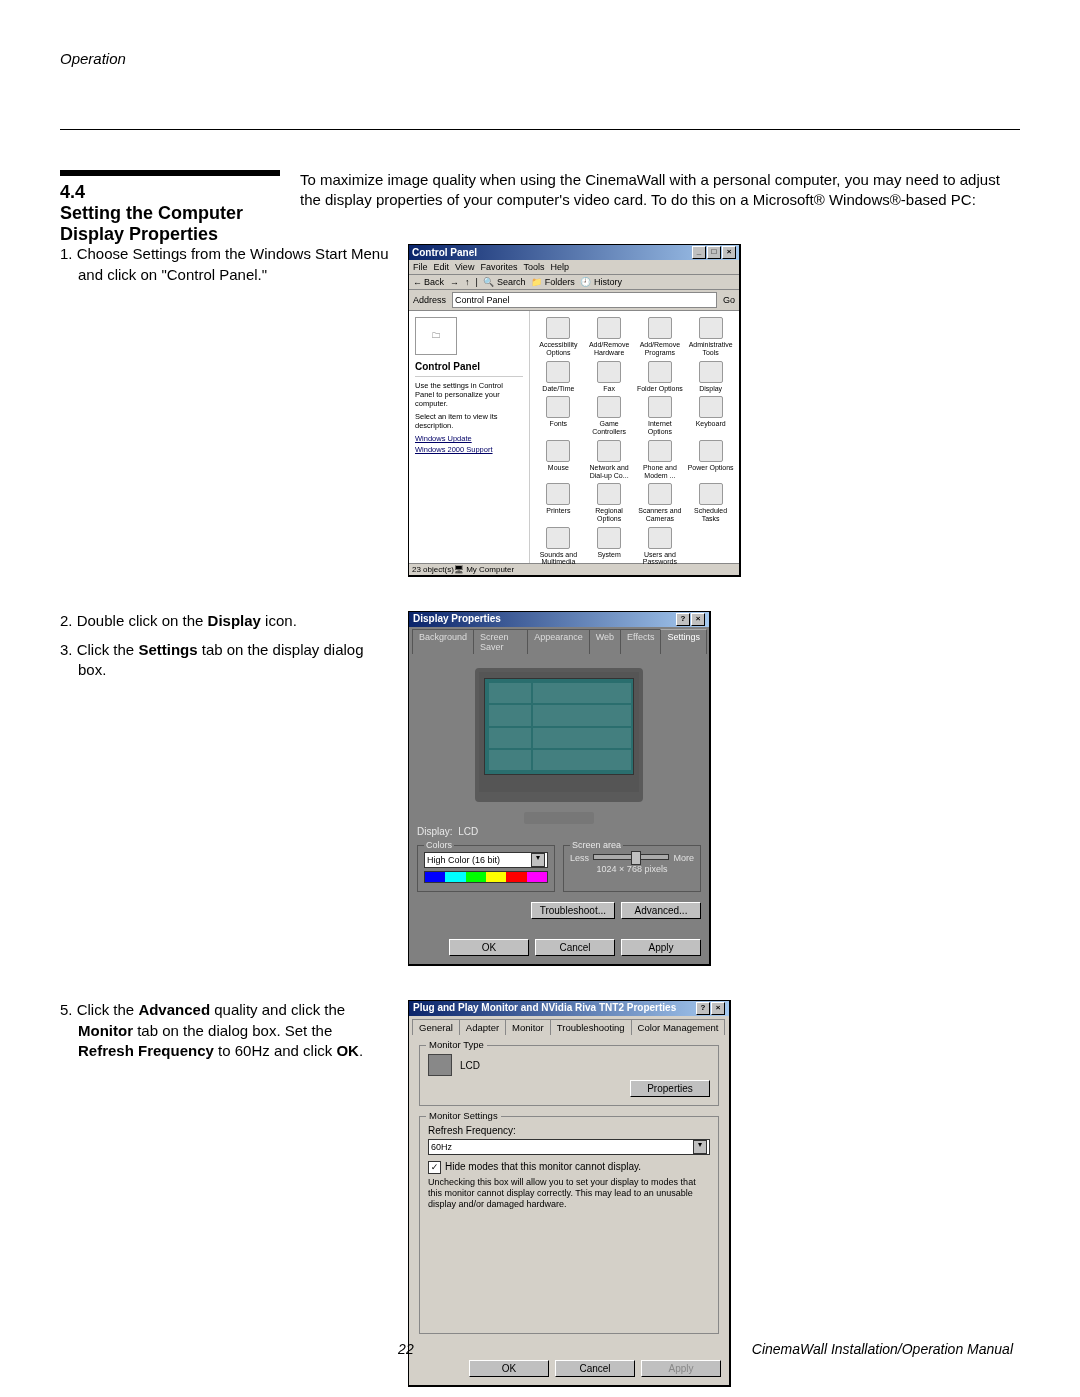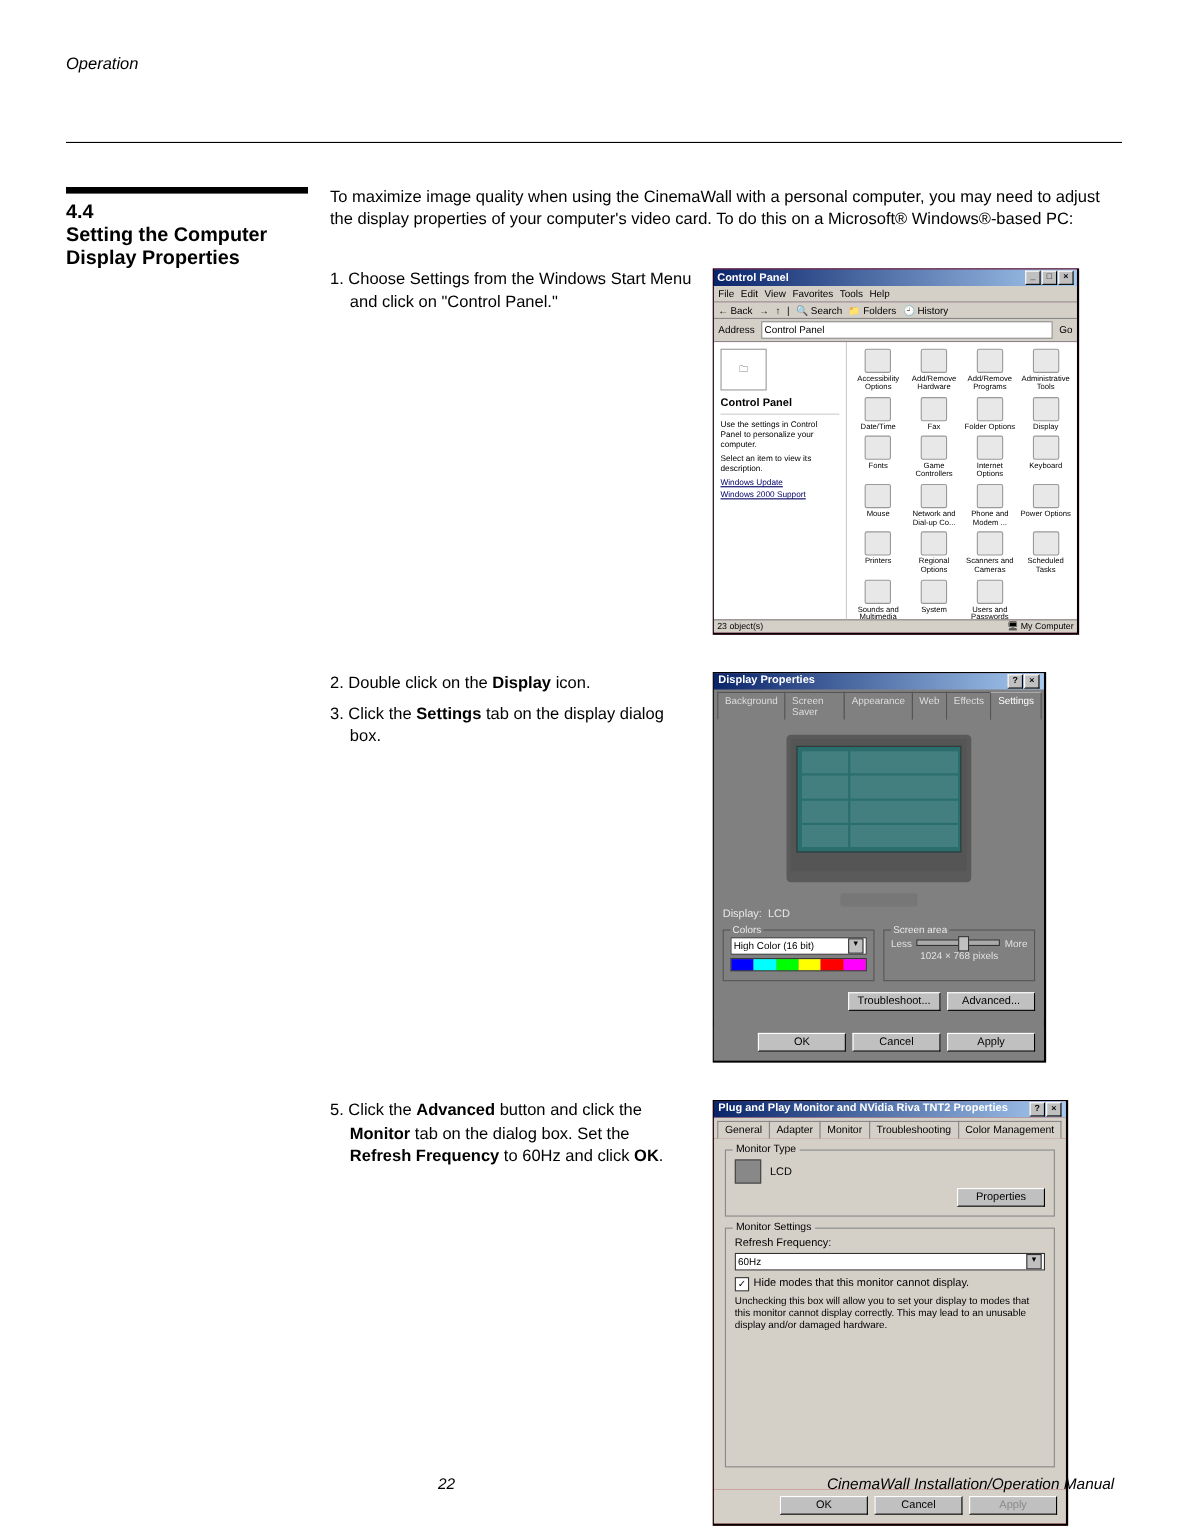--- a/index.html
+++ b/index.html
@@ -53,21 +53,20 @@
     font-size: 15px;
     line-height: 1.35;
   }
   .intro-para {
     margin-bottom: 10px;
   }
   .step-row {
     clear: both;
     display: flex;
     align-items: flex-start;
-    margin-left: 240px;
     margin-right: 0;
   }
   .step-text {
     flex: 0 0 330px;
     font-size: 15px;
     line-height: 1.35;
     padding-right: 18px;
   }
   .step-figure {
     flex: 0 0 auto;
@@ -191,21 +190,20 @@
     background: #e8e8e8;
     border: 1px solid #999;
     border-radius: 2px;
   }
   .cp-statusbar {
     background: #d4d0c8;
     border-top: 1px solid #888;
     font-size: 8px;
     padding: 1px 3px;
     display: flex;
-    justify-content: space-between;
   }
 
   
   .dlg {
     border: 1px solid #000;
     border-right: 2px solid #000;
     border-bottom: 2px solid #000;
     background: #808080;
     width: 300px;
     font-family: Tahoma, Arial, sans-serif;
@@ -628,21 +626,21 @@
           <div class="dlg-btn">Apply</div>
         </div>
       </div>
     </div>
   </div>
 
   <div class="spacer-block"></div>
 
   <div class="step-row">
     <div class="step-text">
-      <div class="ol-item"><span>5.</span><span> Click the </span><b>Advanced</b><span> button and click the </span><b>Monitor</b><span> tab on the dialog box. Set the </span><b>Refresh Frequency</b><span> to 60Hz and click </span><b>OK</b><span>.</span></div>
+      <div class="ol-item"><span>5.</span><span> Click the </span><b>Advanced</b><span> quality and click the </span><b>Monitor</b><span> tab on the dialog box. Set the </span><b>Refresh Frequency</b><span> to 60Hz and click </span><b>OK</b><span>.</span></div>
     </div>
     <div class="step-figure">
       <div class="dlg" style="background:#b91c1c;width:320px">
         <div class="dlg-titlebar">
           <span>Plug and Play Monitor and NVidia Riva TNT2 Properties</span>
           <span class="cp-title-btns">
             <span class="cp-title-btn">?</span>
             <span class="cp-title-btn">×</span>
           </span>
         </div>

